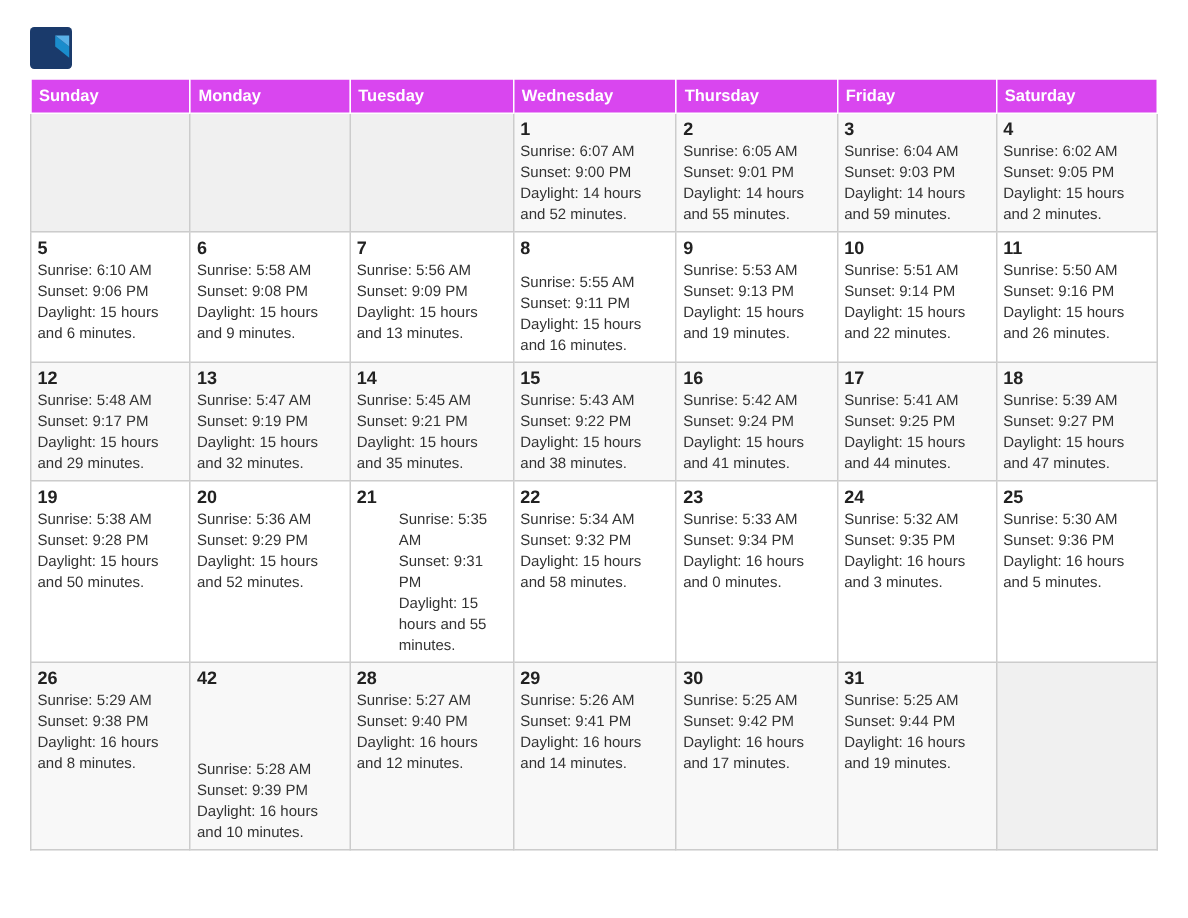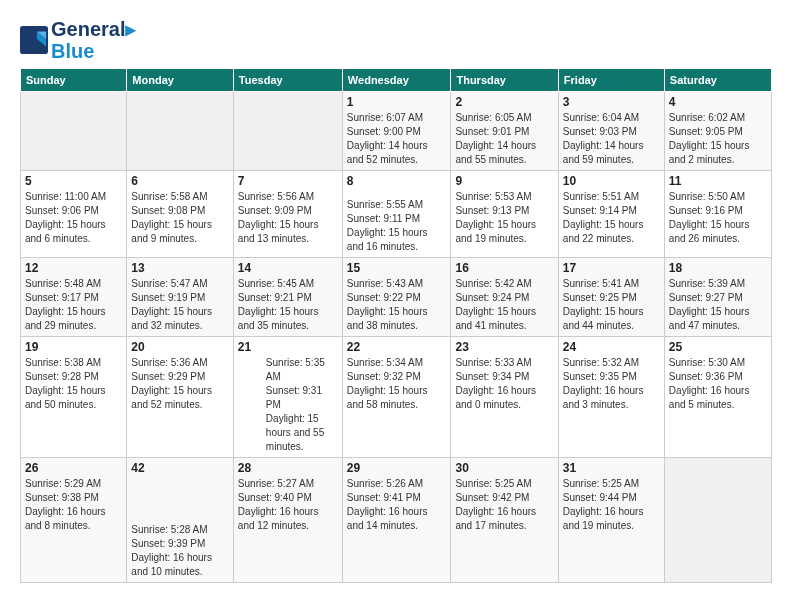--- a/index.html
+++ b/index.html
@@ -40,21 +40,21 @@
     .subtitle {
       font-size: 14px;
       color: #333;
     }
     table {
       width: 100%;
       border-collapse: collapse;
       font-size: 9.5px;
     }
     thead tr th {
-      background-color: #0f766e;
+      background-color: #d946ef;
       color: #fff;
       text-align: left;
       padding: 5px 5px;
       font-size: 11px;
       font-weight: bold;
       border: 1px solid #fff;
     }
     tbody tr td {
       border: 1px solid #ccc;
       vertical-align: top;
@@ -86,24 +86,20 @@
 <body>
 
 <div class="page">
   <div class="header">
     <div class="logo">
       <svg class="logo-icon" viewBox="0 0 30 30">
         <rect x="0" y="0" width="30" height="30" fill="#1a3a6b" rx="3"></rect>
         <polygon points="18,6 28,14 28,22 18,14" fill="#1a8ccc"></polygon>
         <polygon points="18,6 28,6 28,14" fill="#5ab0e8"></polygon>
       </svg>
-      <div>
-        <div style="font-size:20px;font-weight:bold;color:#1a3a6b;line-height:1.1;">General<span style="color:#1a8ccc;">▸</span></div>
-        <div style="font-size:20px;font-weight:bold;color:#1a8ccc;line-height:1.1;">Blue</div>
-      </div>
     </div>
     <div class="title-block">
       <div class="month-title"></div>
       <div class="subtitle"></div>
     </div>
   </div>
 
   <table>
     <thead>
       <tr id="thead-row">
@@ -142,21 +138,21 @@
           <td>
             <span class="day-num">4</span>
             <div class="day-detail" style="white-space: pre-line;">Sunrise: 6:02 AM
 Sunset: 9:05 PM
 Daylight: 15 hours and 2 minutes.</div>
           </td>
         </tr>
         <tr>
           <td>
             <span class="day-num">5</span>
-            <div class="day-detail" style="white-space: pre-line;">Sunrise: 11:00 AM
+            <div class="day-detail" style="white-space: pre-line;">Sunrise: 6:10 AM
 Sunset: 9:06 PM
 Daylight: 15 hours and 6 minutes.</div>
           </td>
           <td>
             <span class="day-num">6</span>
             <div class="day-detail" style="white-space: pre-line;">Sunrise: 5:58 AM
 Sunset: 9:08 PM
 Daylight: 15 hours and 9 minutes.</div>
           </td>
           <td>

